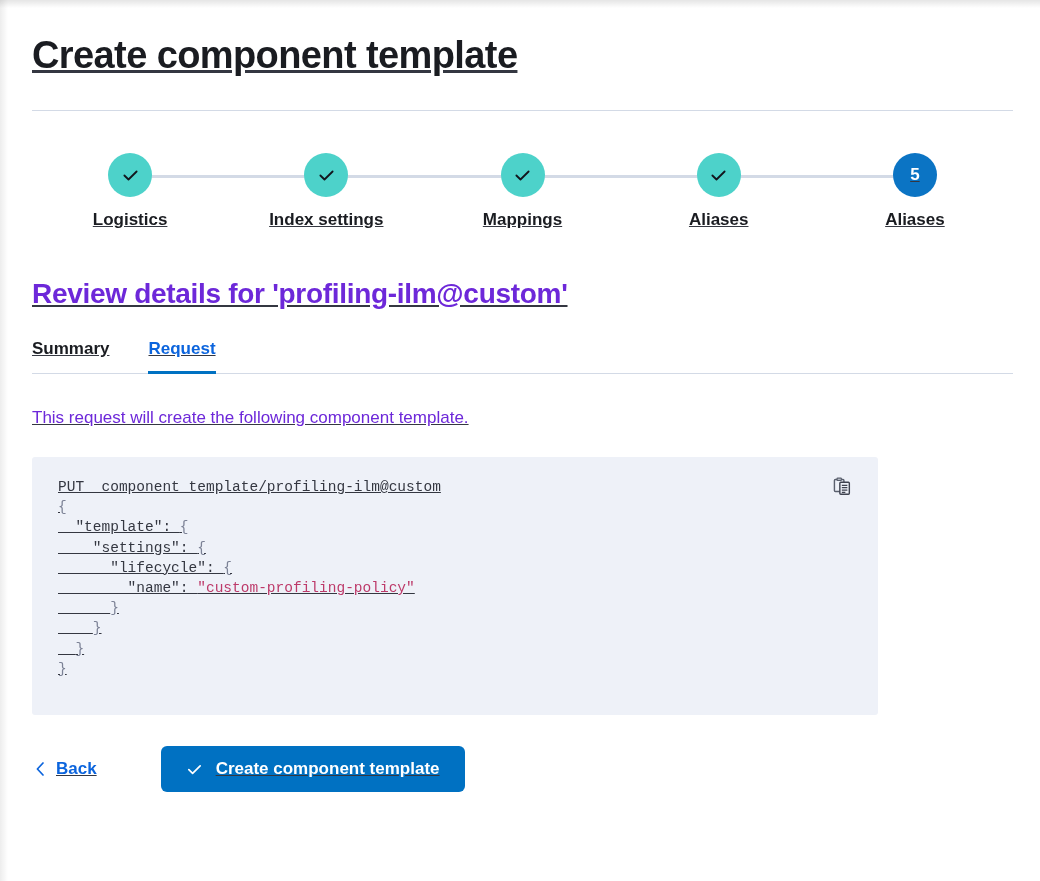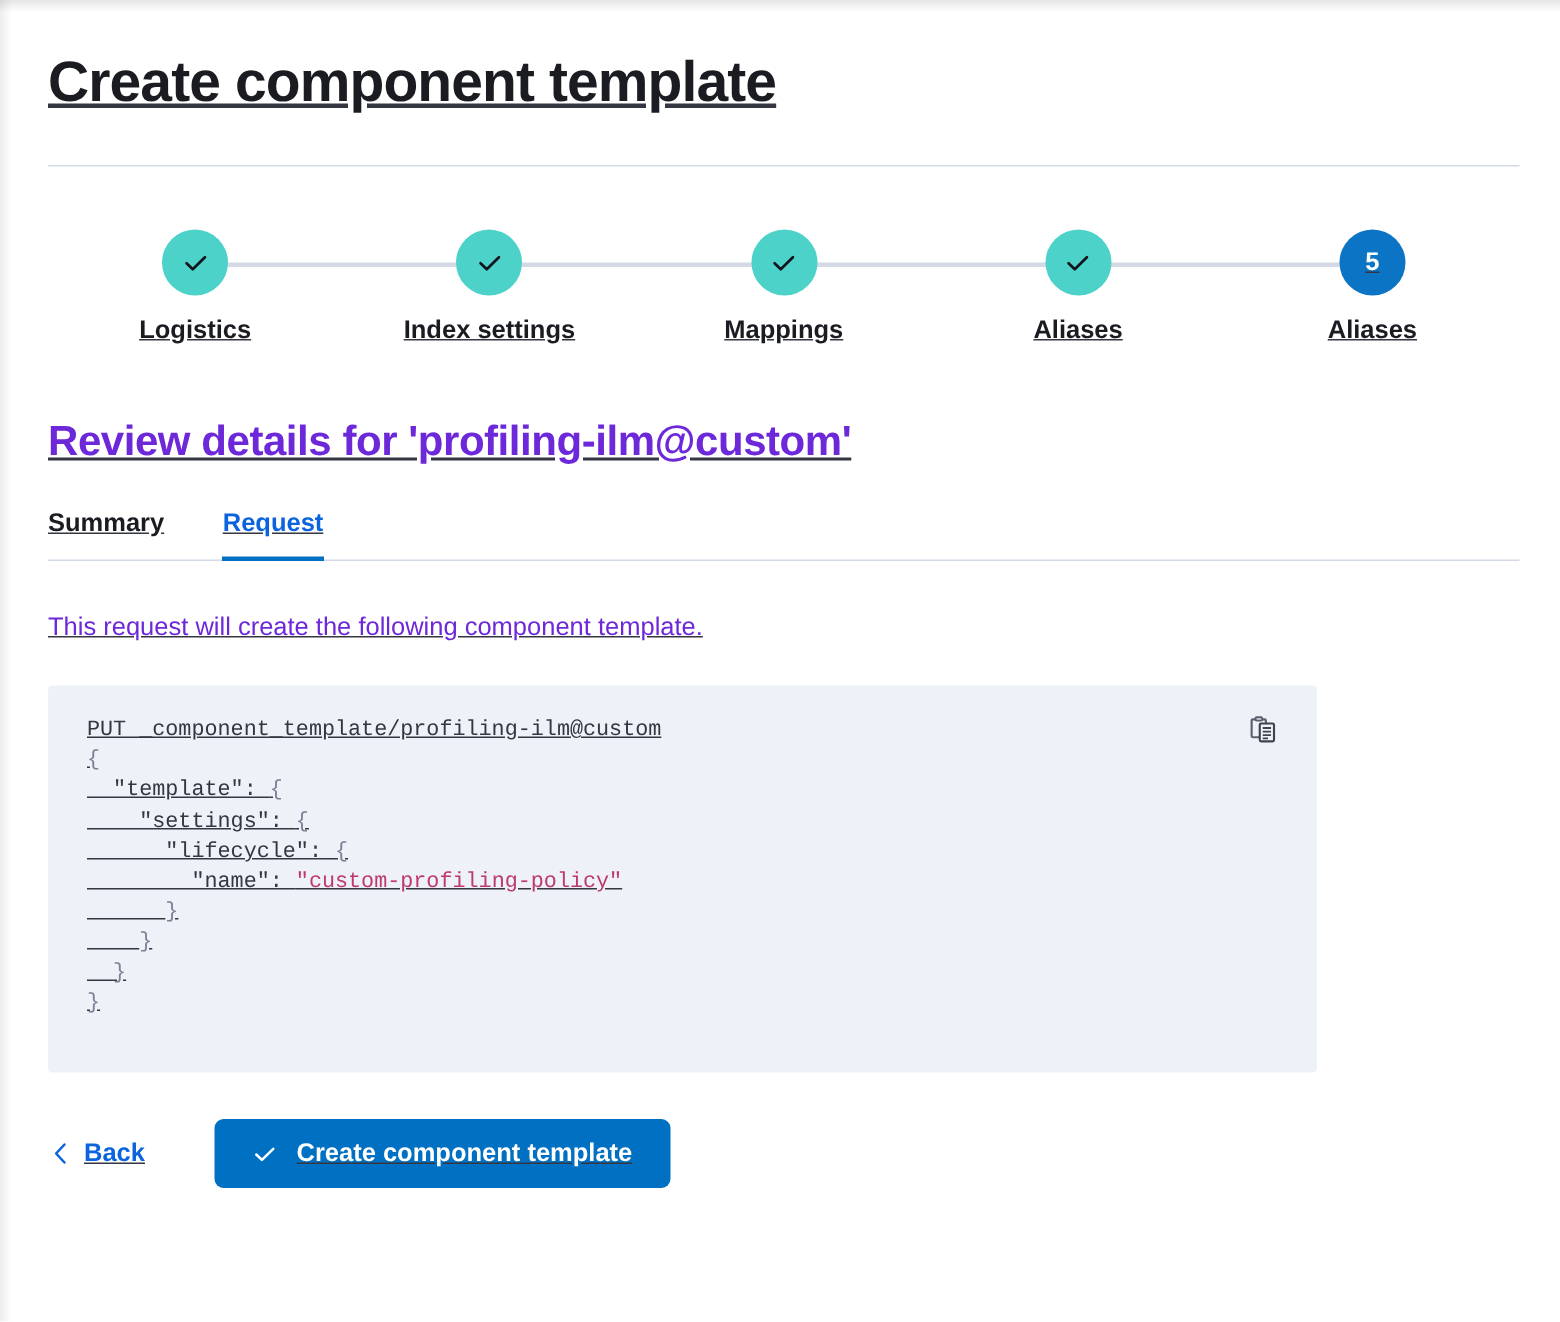--- a/index.html
+++ b/index.html
@@ -190,21 +190,21 @@
     border: none;
     background: transparent;
     cursor: pointer;
     border-radius: 4px;
   }
 
   
   .footer {
     display: flex;
     align-items: center;
-    gap: 44px;
+    gap: 62px;
     margin-top: 31px;
   }
   .btn-back {
     display: flex;
     align-items: center;
     gap: 9px;
     background: none;
     border: none;
     color: #0b64dd;
     font-family: inherit;

